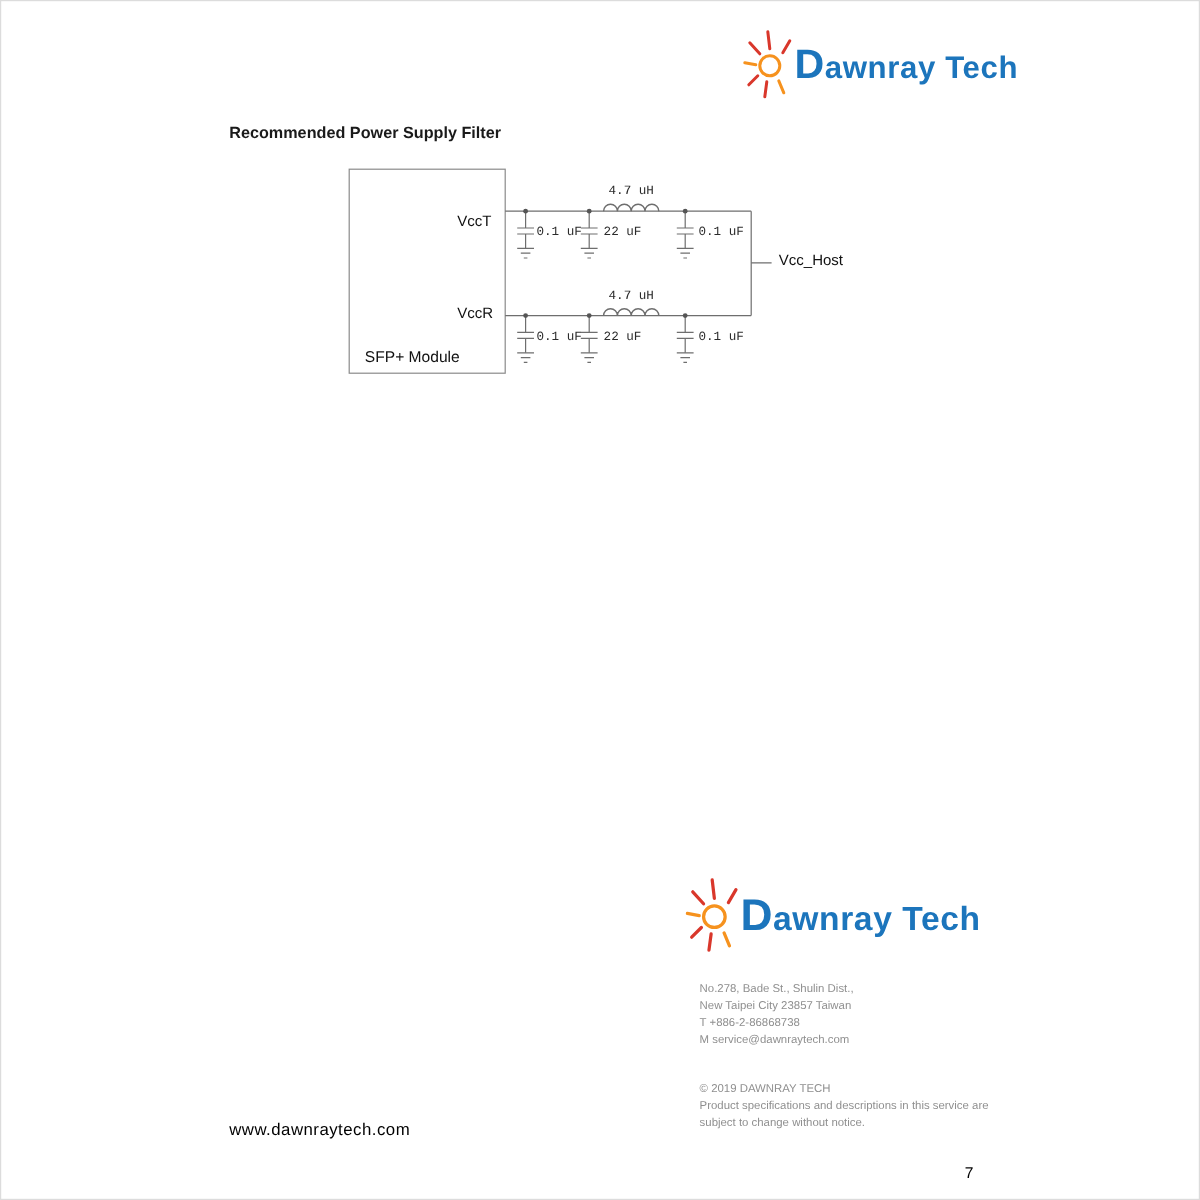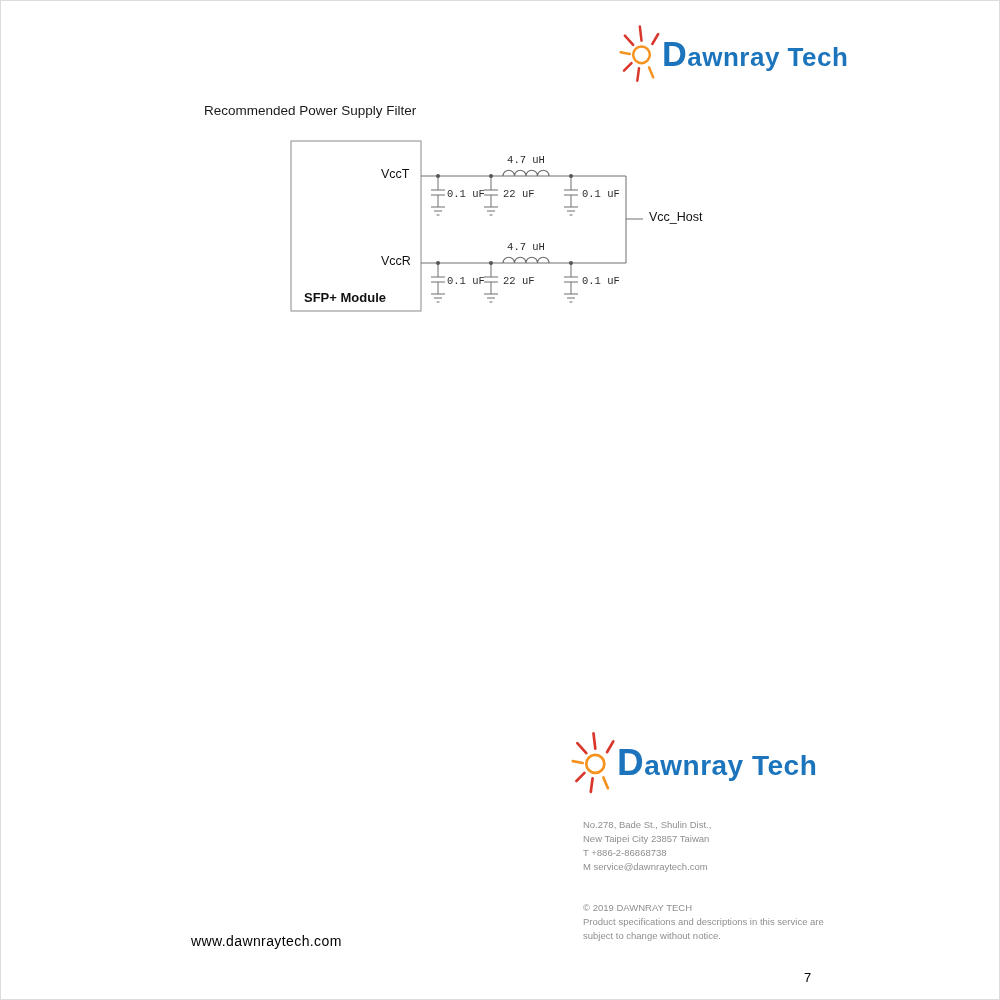--- a/index.html
+++ b/index.html
@@ -23,22 +23,22 @@
     font-family:"Liberation Sans", sans-serif;
   }
   .logo-text::first-letter { font-size:1.32em; }
   .logo-top { left:618px; top:20px; }
   .logo-top .logo-text { font-size:26px; margin-left:-7px; }
   .logo-bottom { left:570px; top:726px; }
   .logo-bottom .logo-text { font-size:28px; margin-left:-8px; }
 
   
   .doc-heading {
-    left:203px; top:102px;
-    font-size:13.5px; font-weight:normal; color:#1a1a1a;
+    left:190px; top:102px;
+    font-size:13.5px; font-weight:bold; color:#1a1a1a;
   }
 
   
   .diagram { left:280px; top:135px; width:460px; height:195px; }
   .diagram svg { position:absolute; left:0; top:0; }
   .dlabel { position:absolute; font-size:10.5px; color:#2b2b2b; white-space:nowrap;font-family:Liberation Mono, monospace; }
   .dtext  { position:absolute; font-size:12.5px; color:#111; white-space:nowrap; }
   .dtext-module { font-size:13px; }
   .ind-label { width:44px; text-align:center; }
 
@@ -147,23 +147,23 @@
       <g fill="#555555" stroke="none">
         <circle cx="157" cy="40" r="2"></circle>
           <circle cx="210" cy="40" r="2"></circle>
           <circle cx="290" cy="40" r="2"></circle>
         <circle cx="157" cy="127" r="2"></circle>
           <circle cx="210" cy="127" r="2"></circle>
           <circle cx="290" cy="127" r="2"></circle>
       </g>
     </svg>
 
-    <span class="dtext" style="left:100px; top:31px;">VccT</span>
+    <span class="dtext" style="left:100px; top:41px;">VccT</span>
     <span class="dtext" style="left:100px; top:118px;">VccR</span>
-    <span class="dtext dtext-module" style="left:23px; top:154px;font-weight:bold;">SFP+ Module</span>
+    <span class="dtext dtext-module" style="left:23px; top:154px;">SFP+ Module</span>
     <span class="dtext" style="left:368px; top:74px;">Vcc_Host</span>
 
     <span class="dlabel ind-label" style="left:223px; top:18px;">4.7 uH</span>
     <span class="dlabel ind-label" style="left:223px; top:105px;">4.7 uH</span>
 
     <span class="dlabel" style="left:166px; top:52px;">0.1 uF</span>
     <span class="dlabel" style="left:222px; top:52px;">22 uF</span>
     <span class="dlabel" style="left:301px; top:52px;">0.1 uF</span>
 
     <span class="dlabel" style="left:166px; top:139px;">0.1 uF</span>

